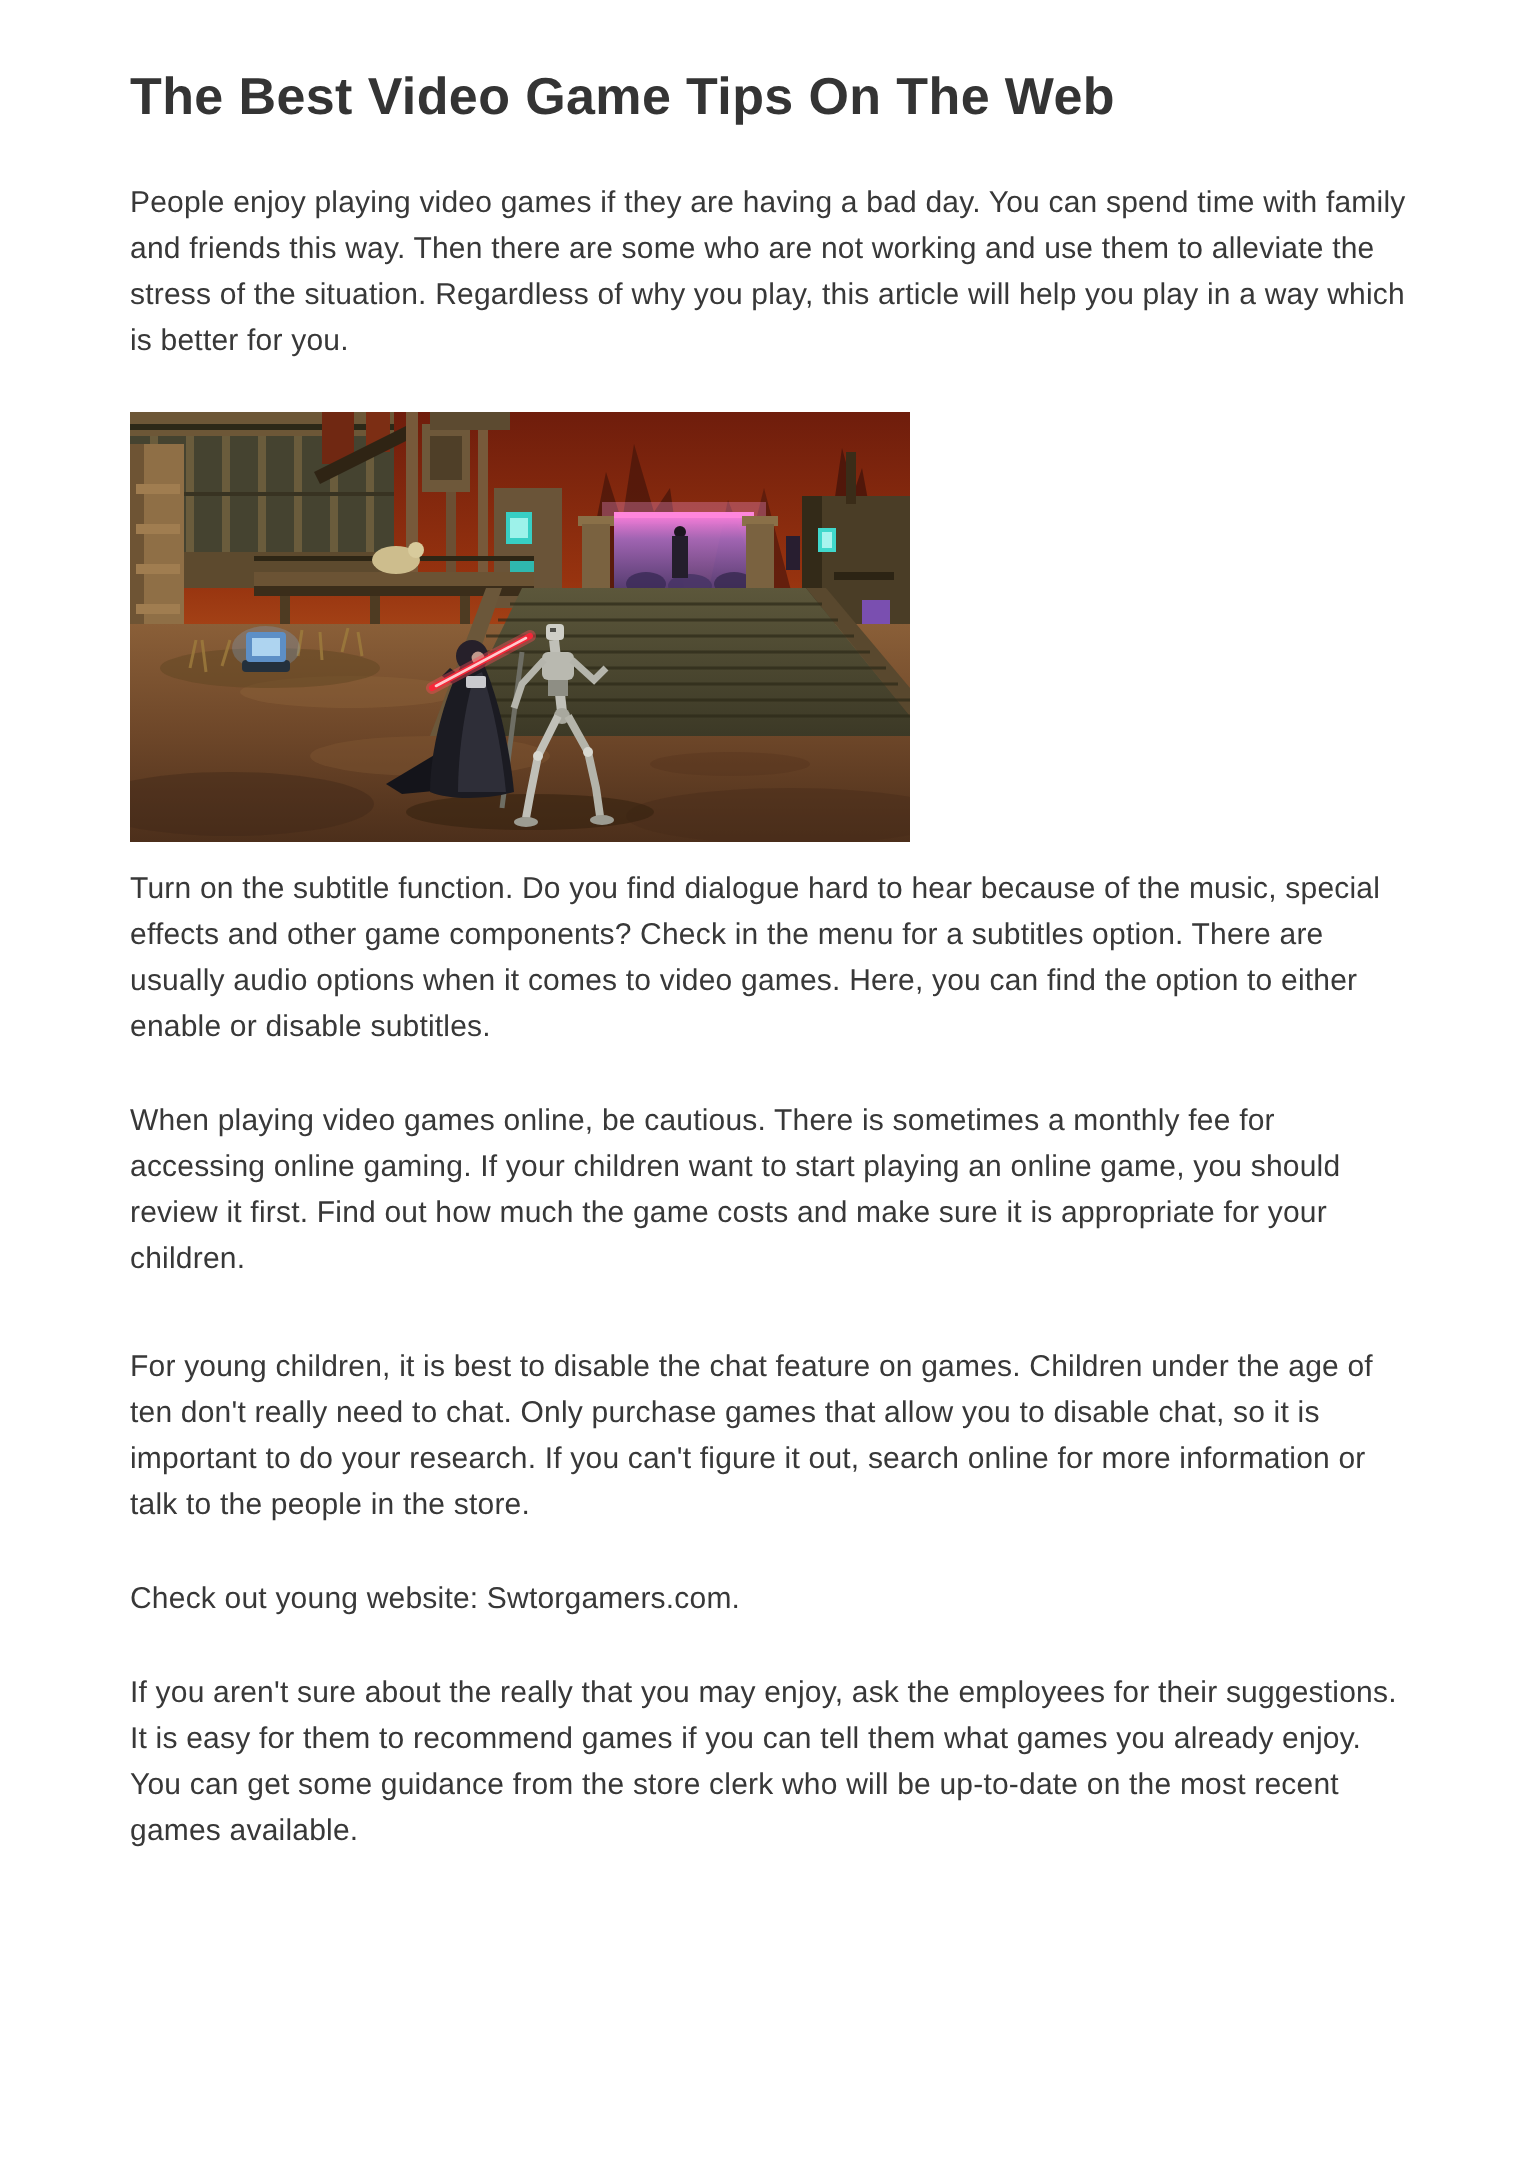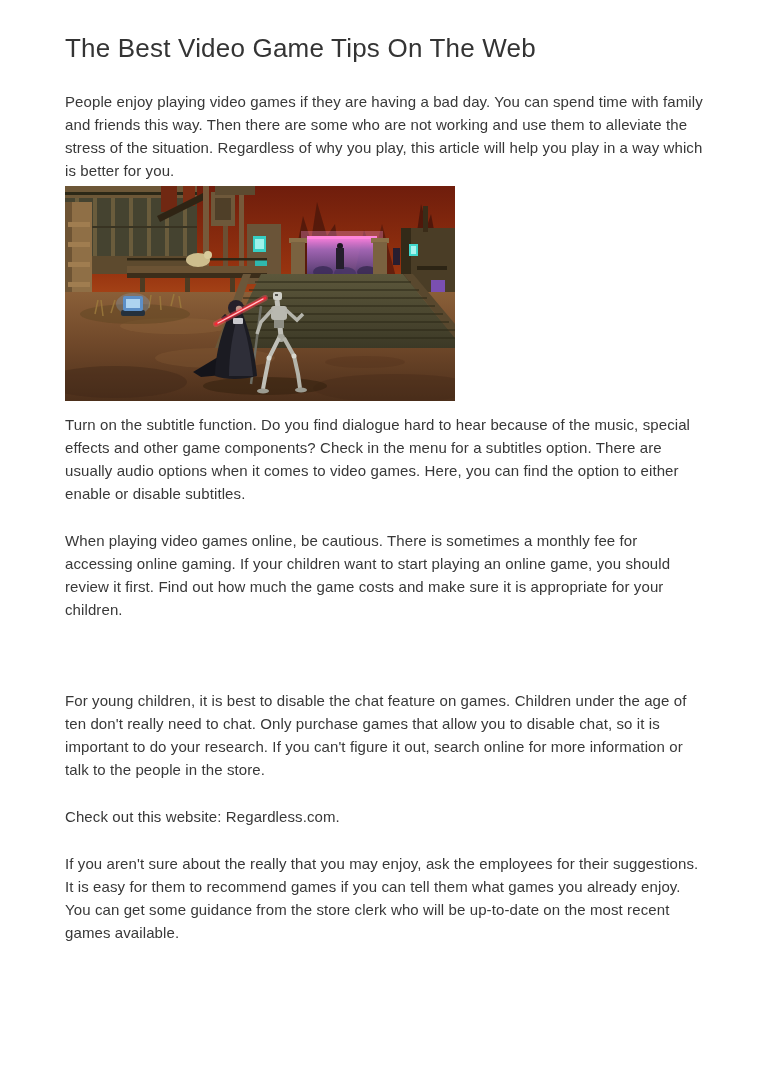--- a/index.html
+++ b/index.html
@@ -17,34 +17,34 @@
     overflow: hidden;
     box-sizing: border-box;
   }
   .content {
     padding: 33px 63px 0 65px;
     box-sizing: border-box;
   }
   h1.title {
     font-size: 26px;
     line-height: 30px;
-    font-weight: 400;
+    font-weight: 700;
     margin: 0 0 27px 0;
     color: #343434;
     letter-spacing: 0.2px;
   }
   p.para {
     font-size: 15px;
     line-height: 23px;
     margin: 0 0 24px 0;
     max-width: 640px;
     letter-spacing: 0.1px;
   }
-  p.para.tight { margin-bottom: 4px; }
-  p.para.wide-gap { margin-bottom: 68px; }
+  p.para.tight { margin-bottom: 24px; }
+  p.para.wide-gap { margin-bottom: 31px; }
   figure.shot {
     margin: 0 0 12px 0;
     padding: 0;
     width: 390px;
     height: 215px;
     line-height: 0;
   }
   figure.shot svg { display: block; }
 </style>
 </head>
@@ -206,17 +206,17 @@
 
         <line x1="151" y1="138" x2="200" y2="112" stroke="#ff4a58" stroke-width="6" opacity="0.4" stroke-linecap="round"></line>
         <line x1="151" y1="138" x2="200" y2="112" stroke="#ff2438" stroke-width="3" opacity="0.9" stroke-linecap="round"></line>
         <line x1="153" y1="137" x2="198" y2="113" stroke="#ffc9cc" stroke-width="1.3" stroke-linecap="round"></line>
       </svg>
     </figure>
 
     <p class="para">Turn on the subtitle function. Do you find dialogue hard to hear because of the music, special effects and other game components? Check in the menu for a subtitles option. There are usually audio options when it comes to video games. Here, you can find the option to either enable or disable subtitles.</p>
     <p class="para wide-gap">When playing video games online, be cautious. There is sometimes a monthly fee for accessing online gaming. If your children want to start playing an online game, you should review it first. Find out how much the game costs and make sure it is appropriate for your children.</p>
     <p class="para">For young children, it is best to disable the chat feature on games. Children under the age of ten don't really need to chat. Only purchase games that allow you to disable chat, so it is important to do your research. If you can't figure it out, search online for more information or talk to the people in the store.</p>
-    <p class="para">Check out this website: Regardless.com.</p>
+    <p class="para">Check out young website: Swtorgamers.com.</p>
     <p class="para">If you aren't sure about the really that you may enjoy, ask the employees for their suggestions. It is easy for them to recommend games if you can tell them what games you already enjoy. You can get some guidance from the store clerk who will be up-to-date on the most recent games available.</p>
 
   </div>
 </div>
 
 </body></html>

